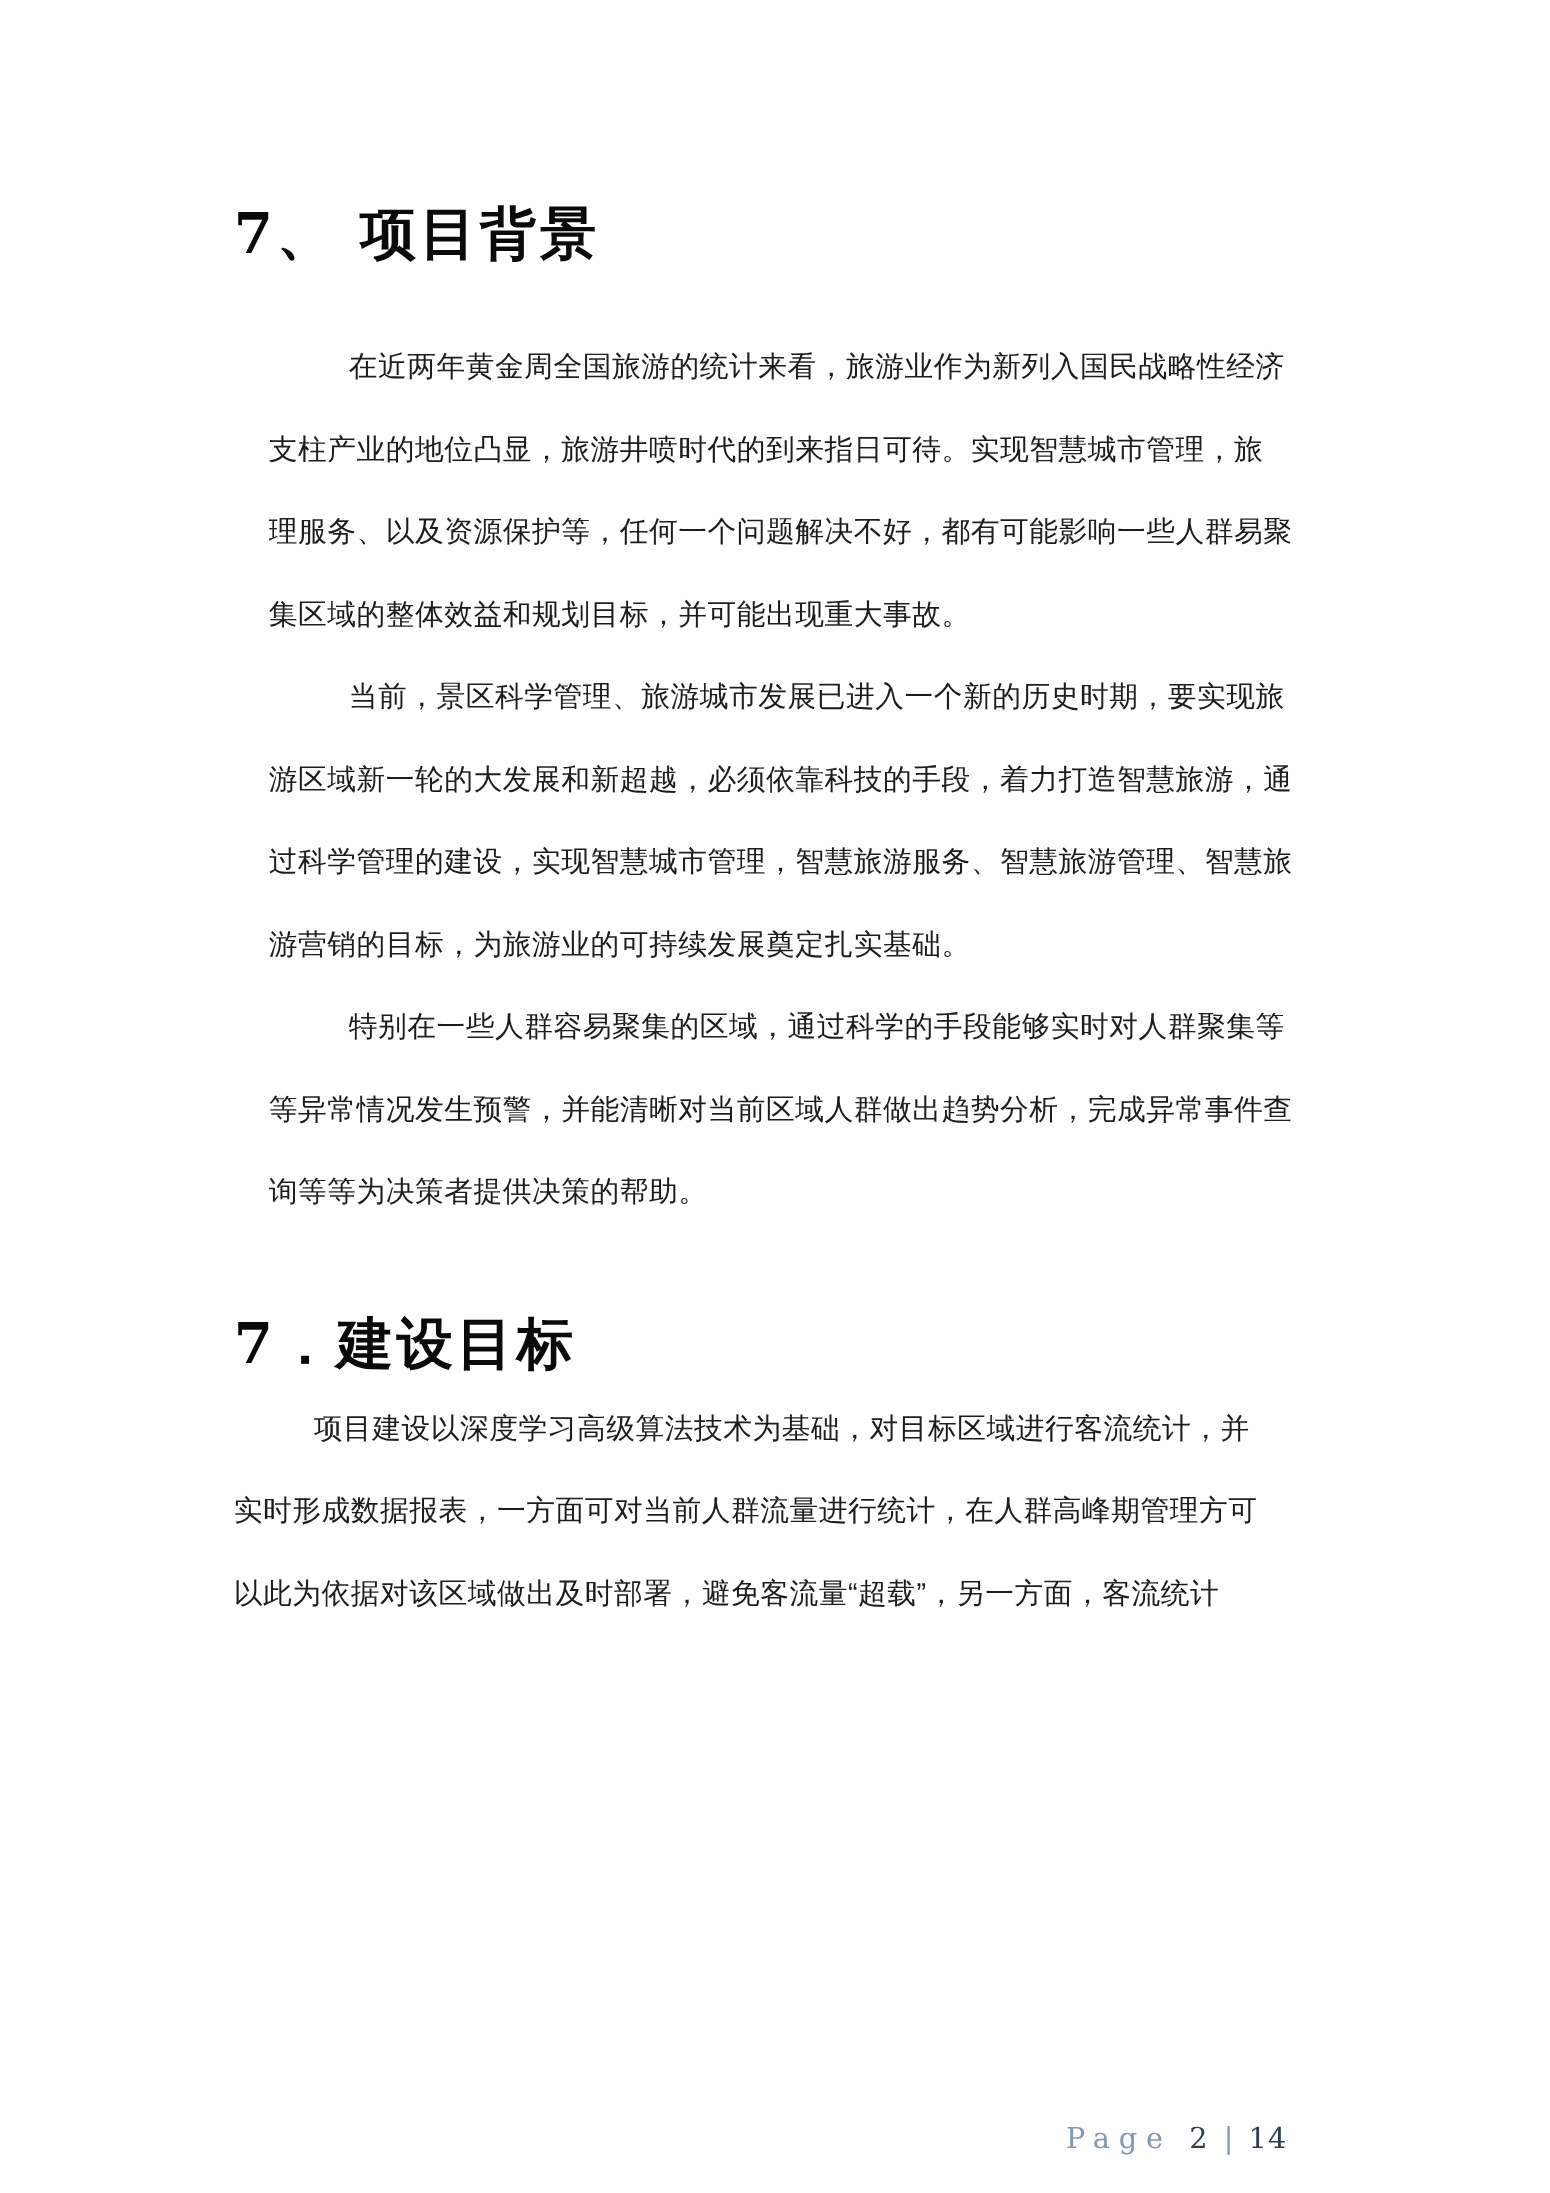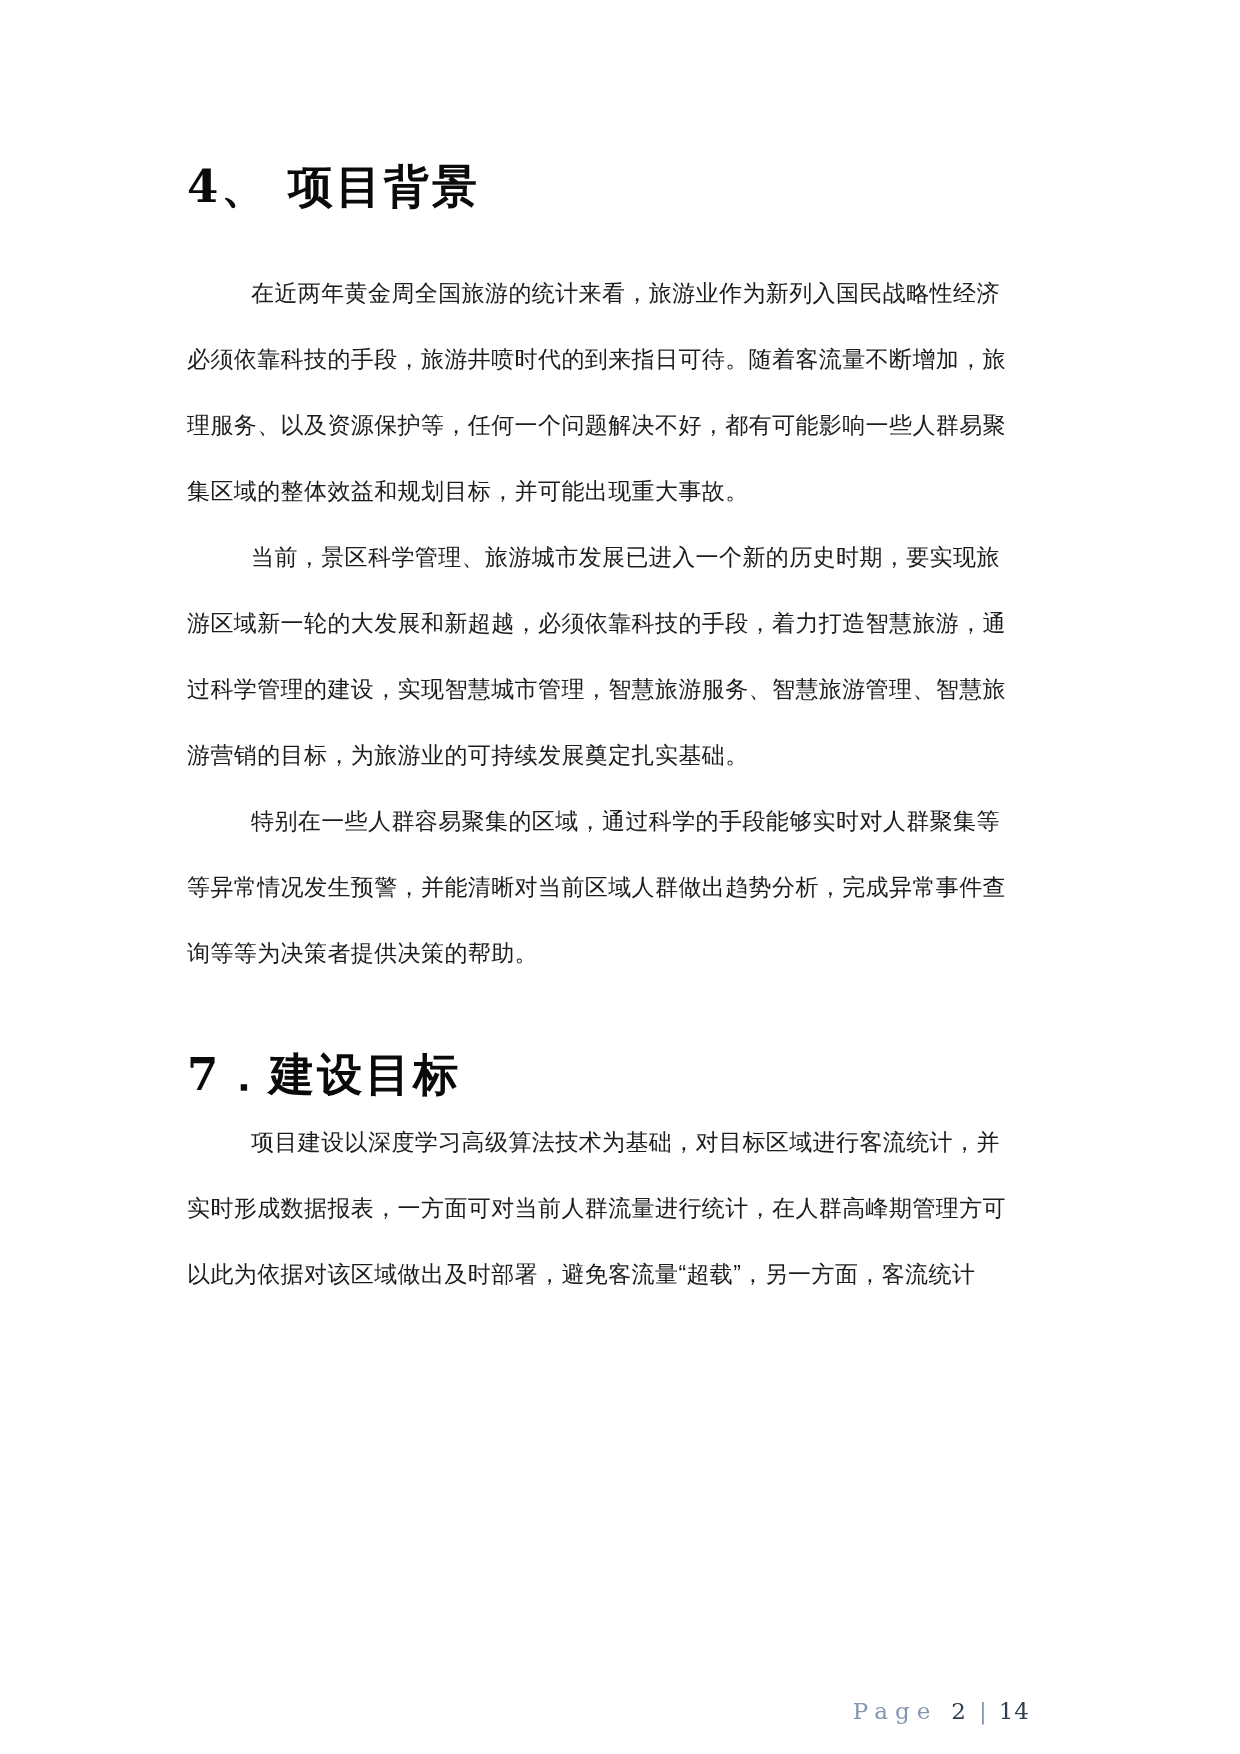--- a/index.html
+++ b/index.html
@@ -25,21 +25,21 @@
     white-space: nowrap;
   }
   #heading-1 { top: 152px; }
   #heading-2 { top: 1040px; }
 
   .body-block {
     position: absolute;
     left: 187px;
     width: 810px;
   }
-  #body-1 { top: 260px; }
+  #body-1 { top: 260px; margin-left: 28px; }
   #body-2 { top: 1109px; }
 
   .para { margin: 0; }
   .line {
     line-height: 66px;
     font-size: 23px;
     letter-spacing: 0.4px;
     white-space: nowrap;
     color: #1c1c1c;
   }
@@ -66,26 +66,26 @@
     color: #8496b0;
     margin: 0 12px;
     font-weight: 400;
   }
 </style>
 </head>
 <body>
 
 <div class="page">
 
-  <div class="heading" id="heading-1">4、 项目背景</div>
+  <div class="heading" id="heading-1">7、 项目背景</div>
 
   <div class="body-block" id="body-1">
     <div class="para">
       <div class="line first">在近两年黄金周全国旅游的统计来看，旅游业作为新列入国民战略性经济</div>
-      <div class="line">必须依靠科技的手段，旅游井喷时代的到来指日可待。随着客流量不断增加，旅</div>
+      <div class="line">支柱产业的地位凸显，旅游井喷时代的到来指日可待。实现智慧城市管理，旅</div>
       <div class="line">理服务、以及资源保护等，任何一个问题解决不好，都有可能影响一些人群易聚</div>
       <div class="line">集区域的整体效益和规划目标，并可能出现重大事故。</div>
     </div>
     <div class="para">
       <div class="line first">当前，景区科学管理、旅游城市发展已进入一个新的历史时期，要实现旅</div>
       <div class="line">游区域新一轮的大发展和新超越，必须依靠科技的手段，着力打造智慧旅游，通</div>
       <div class="line">过科学管理的建设，实现智慧城市管理，智慧旅游服务、智慧旅游管理、智慧旅</div>
       <div class="line">游营销的目标，为旅游业的可持续发展奠定扎实基础。</div>
     </div>
     <div class="para">

